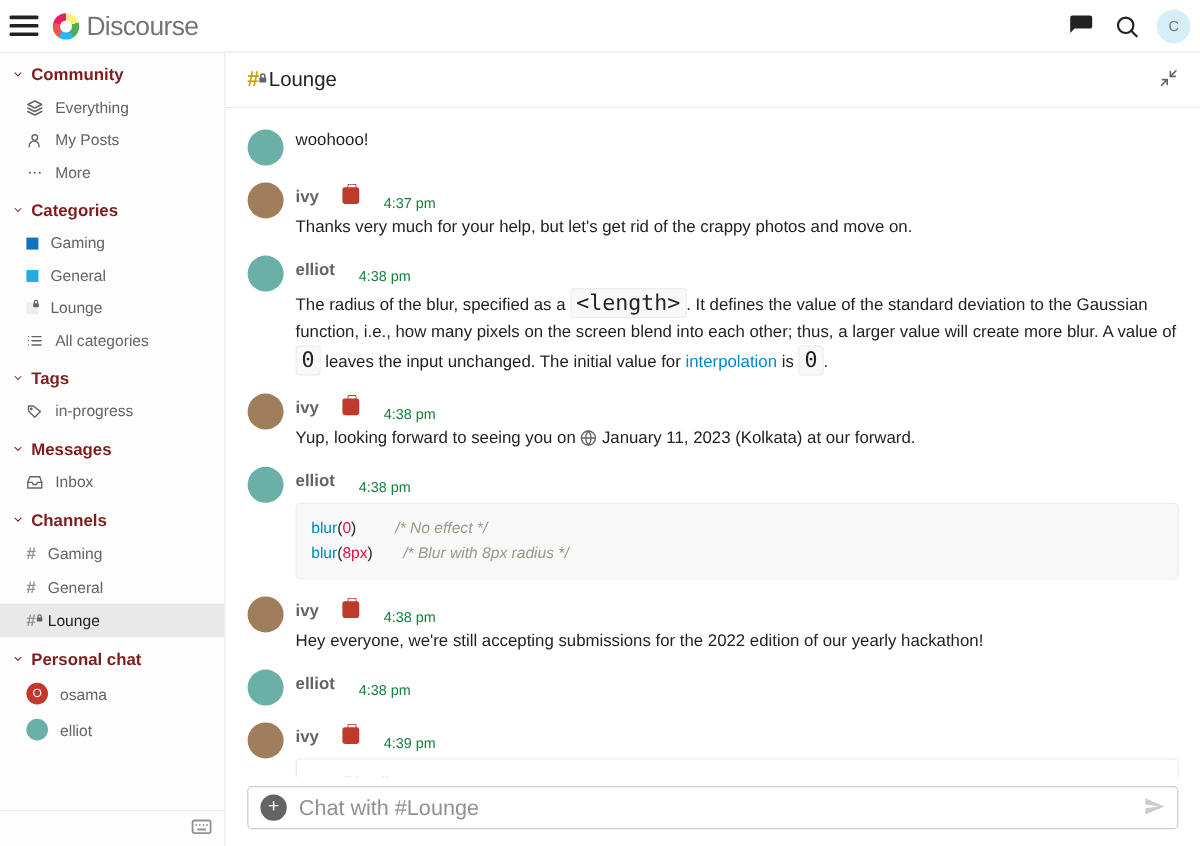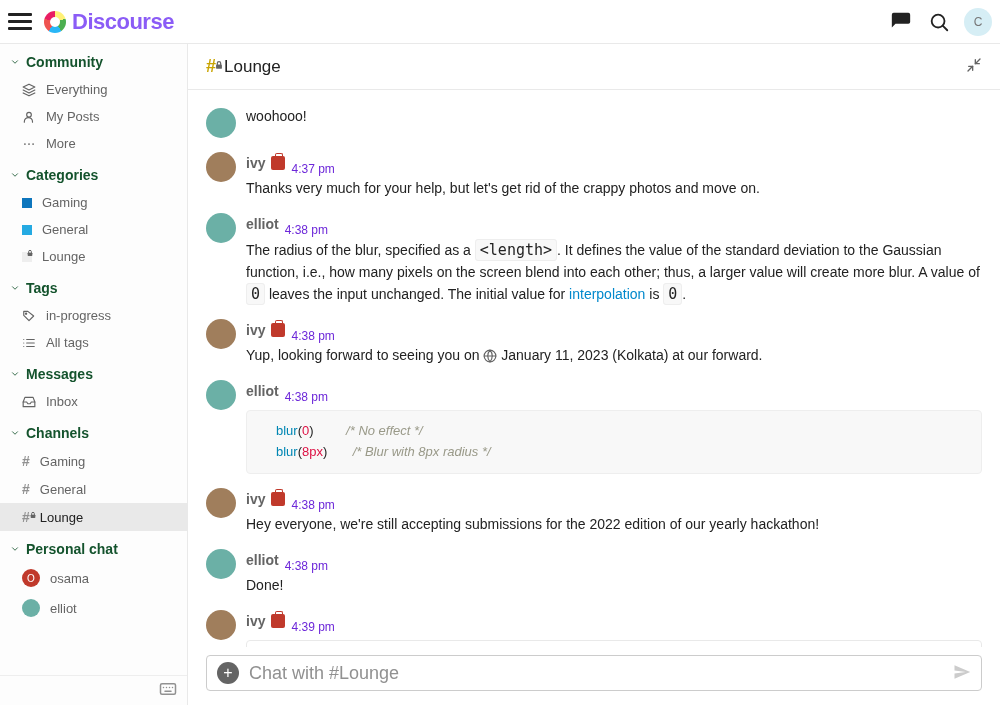--- a/index.html
+++ b/index.html
@@ -39,22 +39,22 @@
       display: block;
       height: 3px;
       background: #222;
       border-radius: 1px;
     }
     .logo {
       display: flex;
       align-items: center;
       gap: 4px;
       font-size: 22px;
-      font-weight: 700;
-      color: #8b5cf6;
+      font-weight: 400;
+      color: #737373;
       letter-spacing: -0.5px;
     }
     .logo-img {
       width: 26px;
       height: 26px;
       position: relative;
     }
     .logo-img::before {
       content: "";
       position: absolute;
@@ -117,21 +117,21 @@
     }
     .sidebar-scroll {
       flex: 1;
       overflow-y: auto;
     }
     .section-header {
       display: flex;
       align-items: center;
       gap: 6px;
       padding: 10px 10px 6px 10px;
-      color: #14532d;
+      color: #7f1d1d;
       font-size: 14px;
       font-weight: 700;
       cursor: pointer;
     }
     .section-header .chev {
       width: 10px;
       height: 10px;
       display: flex;
       align-items: center;
       justify-content: center;
@@ -246,21 +246,21 @@
     }
     .msg-avatar.ivy { background: #a07e5c; }
     .msg-avatar.elliot { background: #6bb0a6; }
     .msg-body {
       flex: 1;
       min-width: 0;
     }
     .msg-head {
       display: flex;
       align-items: center;
-      gap: 6px;
+      gap: 20px;
       margin-bottom: 2px;
     }
     .msg-author {
       font-weight: 700;
       font-size: 14px;
       color: #646464;
     }
     .briefcase {
       width: 14px;
       height: 14px;
@@ -274,51 +274,51 @@
       position: absolute;
       top: -3px;
       left: 4px;
       width: 6px;
       height: 3px;
       border: 1px solid #c0392b;
       border-bottom: none;
       border-radius: 2px 2px 0 0;
     }
     .msg-time {
-      color: #6d28d9;
+      color: #15803d;
       font-size: 12px;
       margin-top: 12px;
     }
     .msg-text {
       font-size: 14px;
       line-height: 1.5;
       color: #222;
     }
     .msg-text a {
       color: #0088cc;
       text-decoration: none;
     }
     .code-inline {
       font-family: monospace;
       background: #f8f8f8;
       padding: 1px 4px;
       border-radius: 3px;
-      font-size: 15px;
+      font-size: 18px;
       border: 1px solid #eee;
     }
     .globe-icon {
       display: inline-flex;
       align-items: center;
       vertical-align: middle;
     }
     .code-block {
       background: #f8f8f8;
       border: 1px solid #eee;
       border-radius: 4px;
-      padding: 10px 29px;
+      padding: 10px 12px;
       font-family: monospace;
       font-size: 13px;
       line-height: 1.6;
       margin-top: 6px;
       overflow-x: auto;
     }
     .cb-func { color: #0086b3; }
     .cb-num { color: #d14; }
     .cb-comment { color: #998; font-style: italic; }
     .onebox {
@@ -506,50 +506,50 @@
         <span class="cat-square cat-lounge">
           <span class="mini-lock">
             <svg width="8" height="8" viewBox="0 0 24 24" class="fill" style="color:#646464">
                 <rect x="5" y="11" width="14" height="10" rx="2"></rect>
                 <path d="M8 11V8a4 4 0 0 1 8 0v3" style="fill:none;stroke:#646464;stroke-width:3"></path>
               </svg>
           </span>
         </span>
         <span>Lounge</span>
       </div>
-
-      <div class="section-header">
-        <span class="chev">
-          <svg width="10" height="10" viewBox="0 0 24 24">
-              <polyline points="6 9 12 15 18 9"></polyline>
-            </svg>
-        </span>
-        <span>Tags</span>
-      </div>
-      <div class="nav-item">
-        <span class="nav-icon">
-          <svg width="14" height="14" viewBox="0 0 24 24">
-              <path d="M20 12l-8 8-9-9V4h7z"></path>
-              <circle cx="7" cy="8" r="1"></circle>
-            </svg>
-        </span>
-        <span>in-progress</span>
-      </div>
       <div class="nav-item">
         <span class="nav-icon">
           <svg width="14" height="14" viewBox="0 0 24 24">
               <line x1="8" y1="6" x2="21" y2="6"></line>
               <line x1="8" y1="12" x2="21" y2="12"></line>
               <line x1="8" y1="18" x2="21" y2="18"></line>
               <line x1="3" y1="6" x2="3.01" y2="6"></line>
               <line x1="3" y1="12" x2="3.01" y2="12"></line>
               <line x1="3" y1="18" x2="3.01" y2="18"></line>
             </svg>
         </span>
-        <span>All tags</span>
+        <span>All categories</span>
+      </div>
+
+      <div class="section-header">
+        <span class="chev">
+          <svg width="10" height="10" viewBox="0 0 24 24">
+              <polyline points="6 9 12 15 18 9"></polyline>
+            </svg>
+        </span>
+        <span>Tags</span>
+      </div>
+      <div class="nav-item">
+        <span class="nav-icon">
+          <svg width="14" height="14" viewBox="0 0 24 24">
+              <path d="M20 12l-8 8-9-9V4h7z"></path>
+              <circle cx="7" cy="8" r="1"></circle>
+            </svg>
+        </span>
+        <span>in-progress</span>
       </div>
 
       <div class="section-header">
         <span class="chev">
           <svg width="10" height="10" viewBox="0 0 24 24">
               <polyline points="6 9 12 15 18 9"></polyline>
             </svg>
         </span>
         <span>Messages</span>
       </div>
@@ -729,21 +729,20 @@
         </div>
       </div>
 
       <div class="msg">
         <div class="msg-avatar elliot"></div>
         <div class="msg-body">
           <div class="msg-head">
             <span class="msg-author">elliot</span>
             <span class="msg-time">4:38 pm</span>
           </div>
-          <div class="msg-text">Done!</div>
         </div>
       </div>
 
       <div class="msg">
         <div class="msg-avatar ivy"></div>
         <div class="msg-body">
           <div class="msg-head">
             <span class="msg-author">ivy</span>
             <span class="briefcase"></span>
             <span class="msg-time">4:39 pm</span>

